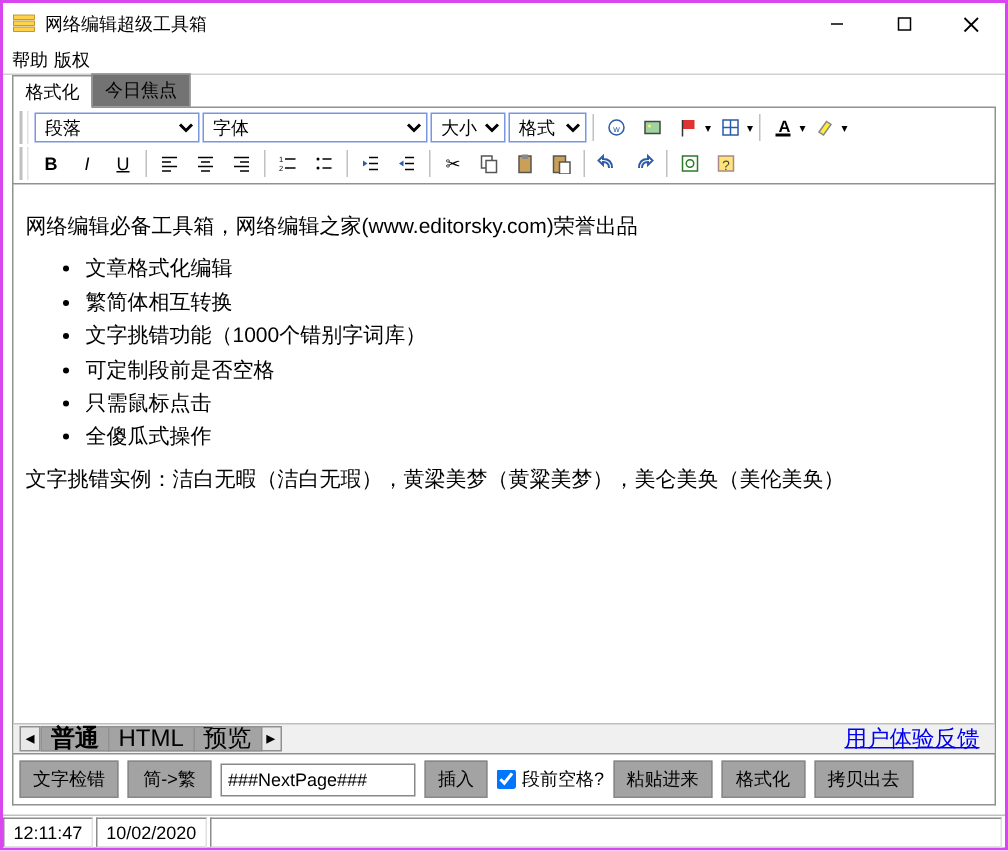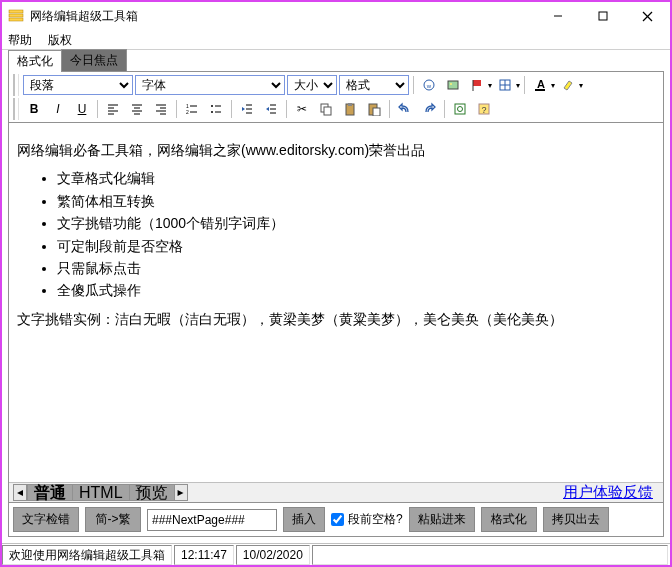--- a/index.html
+++ b/index.html
@@ -3,21 +3,21 @@
 <meta charset="utf-8">
 <style>
 * { box-sizing: border-box; margin: 0; padding: 0; }
 body { font-family: "SimSun", "宋体", sans-serif; font-size: 12px; background: #fff; }
 .window { width: 672px; height: 567px; border: 2px solid #d946ef; background: #fff; display: flex; flex-direction: column; position: relative; }
 .titlebar { height: 28px; background: #fff; display: flex; align-items: center; padding-left: 6px; }
 .titlebar-icon { width: 16px; height: 16px; margin-right: 6px; display: inline-flex; align-items: center; justify-content: center; }
 .titlebar-title { flex: 1; font-size: 12px; }
 .titlebar-buttons { display: flex; }
 .titlebar-btn { width: 45px; height: 28px; display: flex; align-items: center; justify-content: center; font-family: Arial; }
-.menubar { height: 20px; padding: 2px 6px; display: flex; gap: 16px; border-bottom: 1px solid #d0d0d0; }
+.menubar { height: 20px; padding: 2px 6px; display: flex; gap: 4px; border-bottom: 1px solid #d0d0d0; }
 .menu-item { cursor: default; }
 .outer-content { flex: 1; padding: 2px 6px 6px 6px; display: flex; flex-direction: column; min-height: 0; }
 .tab-row { height: 20px; display: flex; align-items: flex-end; border-bottom: 1px solid #919191; }
 .tab { border: 1px solid #919191; border-bottom: none; padding: 2px 8px; background: #737373; font-size: 12px; margin-right: -1px; position: relative; }
 .tab.active { background: #fff; top: 1px; }
 .toolbar-area { border: 1px solid #919191; border-top: none; padding: 2px; display: flex; flex-direction: column; gap: 2px; }
 .toolbar-row { display: flex; align-items: center; gap: 2px; flex-wrap: nowrap; }
 .tb-handle { width: 6px; height: 22px; border-left: 2px solid #c0c0c0; border-right: 1px solid #e0e0e0; margin: 0 2px; }
 .tb-select { border: 1px solid #7a96df; background: #fff; height: 20px; font-size: 12px; padding: 1px 2px; }
 .tb-btn { width: 22px; height: 22px; border: 1px solid transparent; display: flex; align-items: center; justify-content: center; font-size: 12px; cursor: default; }
@@ -85,21 +85,21 @@
       <div class="tab active">格式化</div>
       <div class="tab">今日焦点</div>
     </div>
 
     <div class="toolbar-area">
       <div class="toolbar-row">
         <div class="tb-handle"></div>
         <select class="tb-select" style="width:110px"><option>段落</option></select>
         <select class="tb-select" style="width:150px"><option>字体</option></select>
         <select class="tb-select" style="width:50px"><option>大小</option></select>
-        <select class="tb-select" style="width:70px"><option>格式</option></select>
+        <select class="tb-select" style="width:52px"><option>格式</option></select>
         <div class="tb-sep"></div>
         <div class="tb-btn">
             <svg width="14" height="14">
               <circle cx="7" cy="7" r="5" fill="none" stroke="#2a5caa"></circle>
               <text x="7" y="10" font-size="6" text-anchor="middle" fill="#2a5caa">w</text>
             </svg>
           </div>
         <div class="tb-btn">
             <svg width="14" height="14">
               <rect x="2" y="3" width="10" height="8" fill="#9fd49f" stroke="#444"></rect>
@@ -285,19 +285,18 @@
         <input type="checkbox" checked="" style="">
         <span>段前空格?</span>
       </label>
       <button class="act-btn">粘贴进来</button>
       <button class="act-btn">格式化</button>
       <button class="act-btn">拷贝出去</button>
     </div>
   </div>
 
   <div class="statusbar">
-    <div class="status-cell status-main">欢迎使用网络编辑超级工具箱</div>
     <div class="status-cell">12:11:47</div>
     <div class="status-cell">10/02/2020</div>
     <div class="status-cell" style="flex:1"></div>
   </div>
 
 </div>
 
 </body></html>

